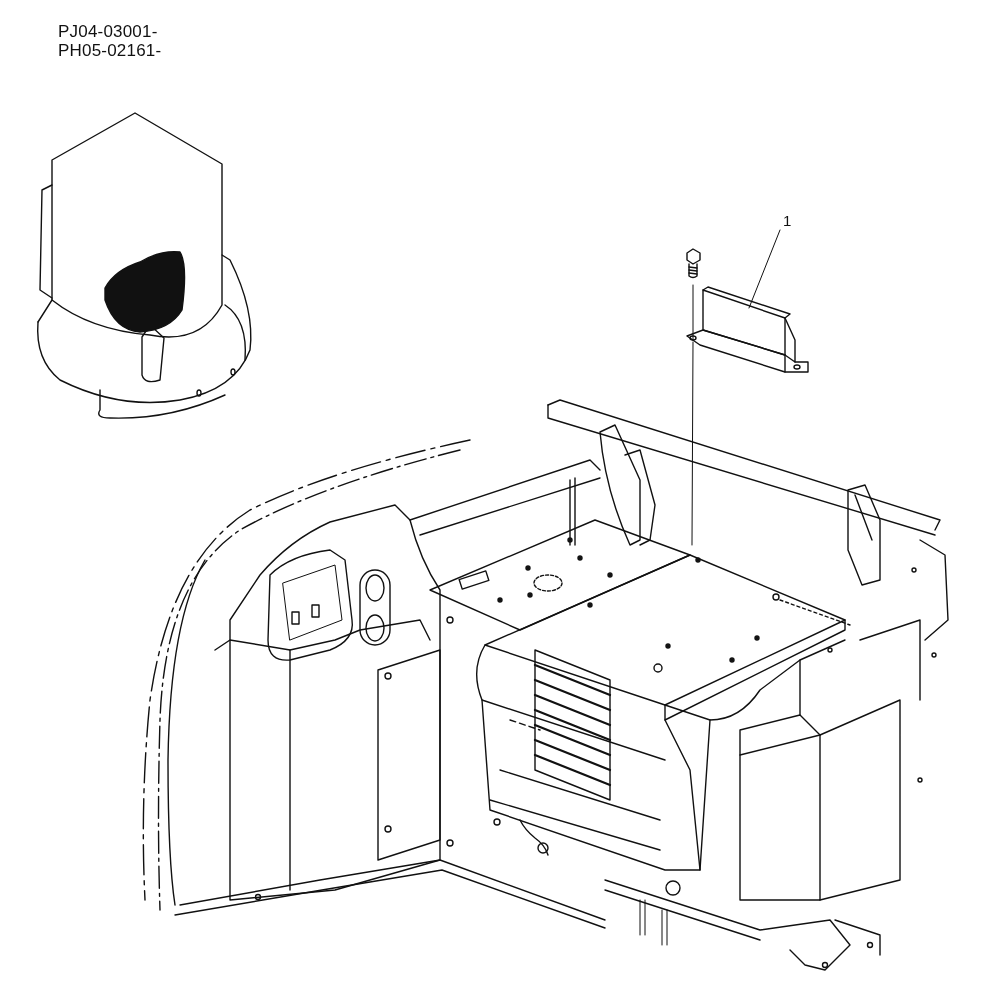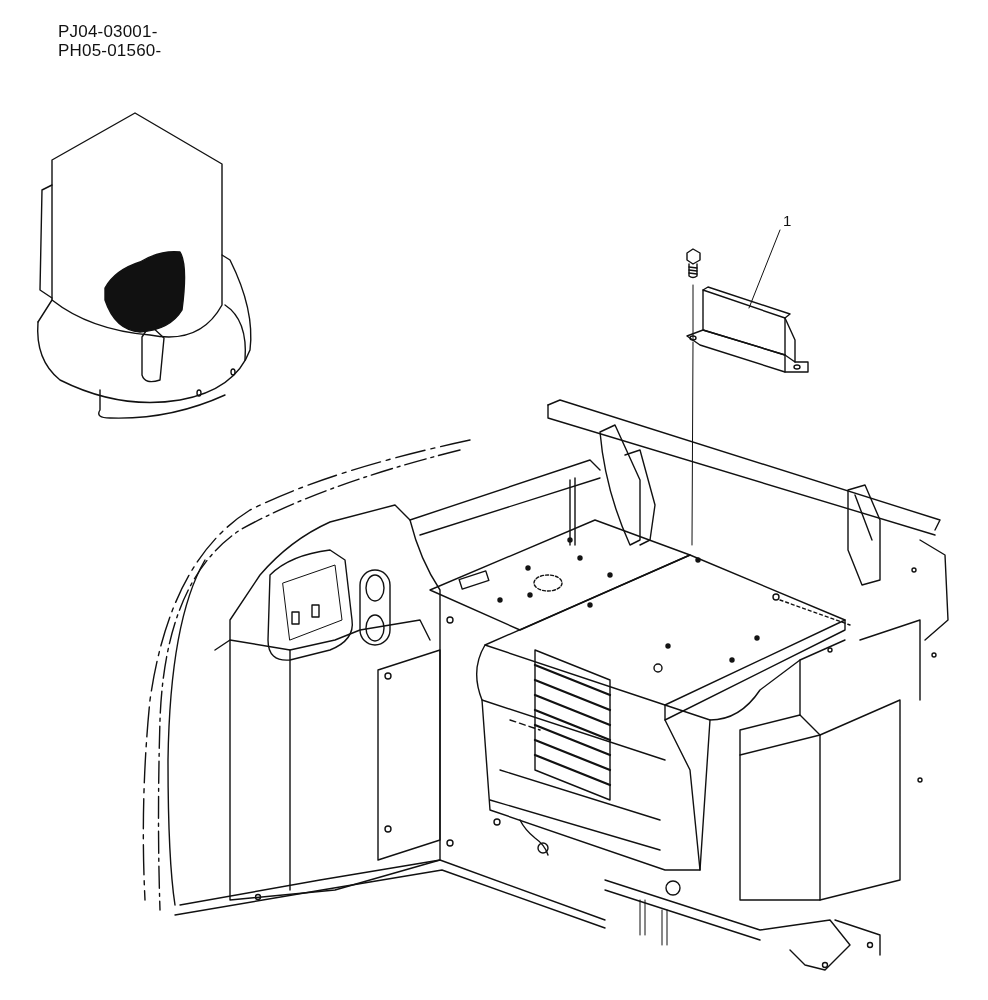--- a/index.html
+++ b/index.html
@@ -7,21 +7,21 @@
   .serials{position:absolute;left:22px;top:22px;font-size:17px;line-height:19px;color:#111;letter-spacing:0.2px;margin-left:36px;}
   .serials div{white-space:nowrap;}
   svg{position:absolute;left:0;top:0;}
   .callout{position:absolute;font-size:15px;color:#111;}
 </style>
 </head>
 <body>
 
 <div class="serials">
   <div>PJ04-03001-</div>
-  <div>PH05-01560-</div>
+  <div>PH05-02161-</div>
 </div>
 
 <div class="callout" style="left:783px;top:212px;">1</div>
 
 <svg width="988" height="1000" viewBox="0 0 988 1000" fill="none" stroke="#111" stroke-width="1.4" stroke-linejoin="round" stroke-linecap="round">
 
   <g>
     <path d="M52,160 L135,113 L222,164 L222,305 Q200,345 150,335 Q90,330 52,300 Z"></path>
     <path d="M42,190 L52,185 M42,190 L40,290 L52,298"></path>
     <path d="M38,322 Q35,360 60,380 Q120,410 180,400 Q235,390 250,350 Q255,310 230,260 L222,255"></path>

